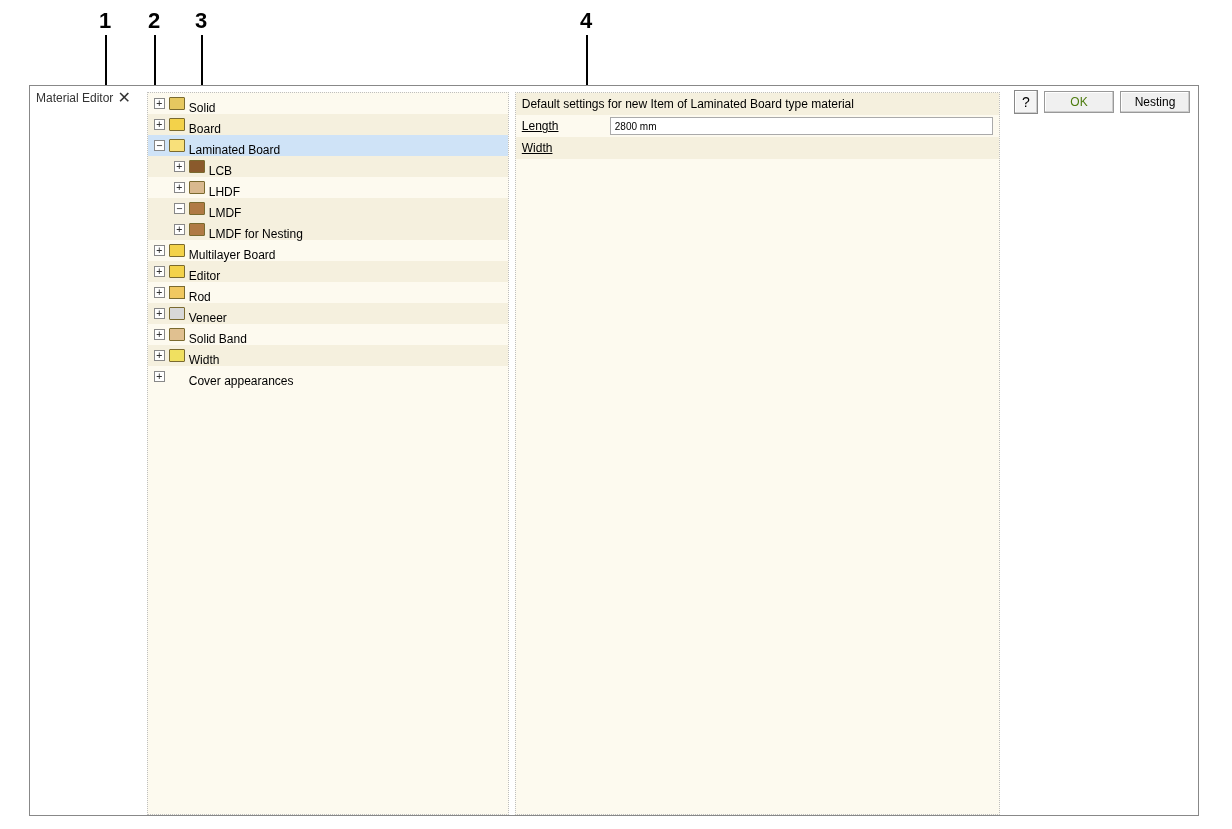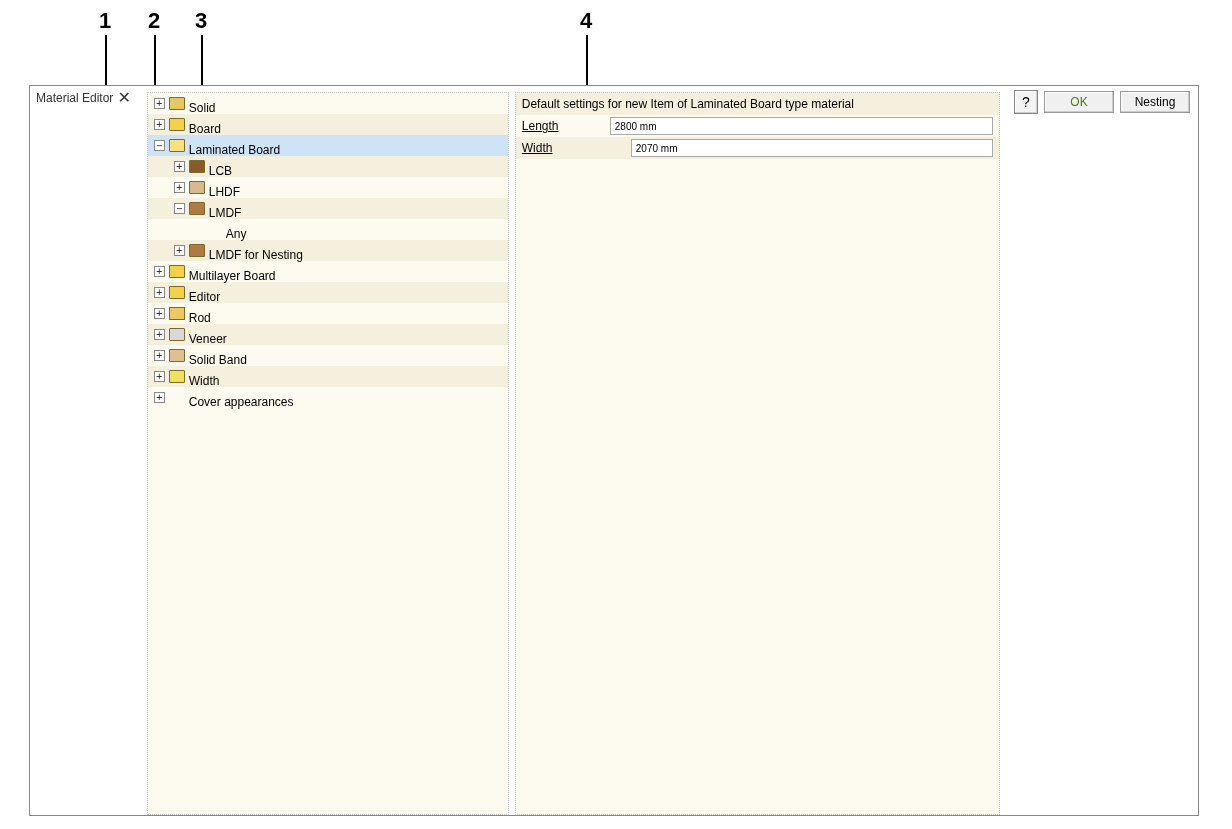--- a/index.html
+++ b/index.html
@@ -279,24 +279,20 @@
           <span class="node-label">LHDF</span>
         </div>
 
         <div class="tree-row alt">
           <span class="indent" style="width:20px;"></span>
           <span class="expander">−</span>
           <span class="node-icon swatch-md"></span>
           <span class="node-label">LMDF</span>
         </div>
 
-        <div class="tree-row">
-          <span class="indent" style="width:72px;"></span>
-          <span class="node-label">Any</span>
-        </div>
 
         <div class="tree-row alt">
           <span class="indent" style="width:20px;"></span>
           <span class="expander">+</span>
           <span class="node-icon swatch-md"></span>
           <span class="node-label">LMDF for Nesting</span>
         </div>
 
         <div class="tree-row">
           <span class="expander">+</span>
@@ -345,21 +341,20 @@
       <div class="details-panel">
         <div class="details-row header">
           <span>Default settings for new Item of Laminated Board type material</span>
         </div>
         <div class="details-row">
           <span class="details-label">Length</span>
           <input class="details-value" type="text" value="2800 mm" style="">
         </div>
         <div class="details-row alt">
           <span class="details-label">Width</span>
-          <input class="details-value" type="text" value="2070 mm" style="">
         </div>
       </div>
 
     </div>
 
     <div class="button-bar">
       <span class="help-btn">?</span>
       <span class="spacer"></span>
       <button class="dlg-btn" disabled="">OK</button>
       <button class="dlg-btn">Nesting</button>

